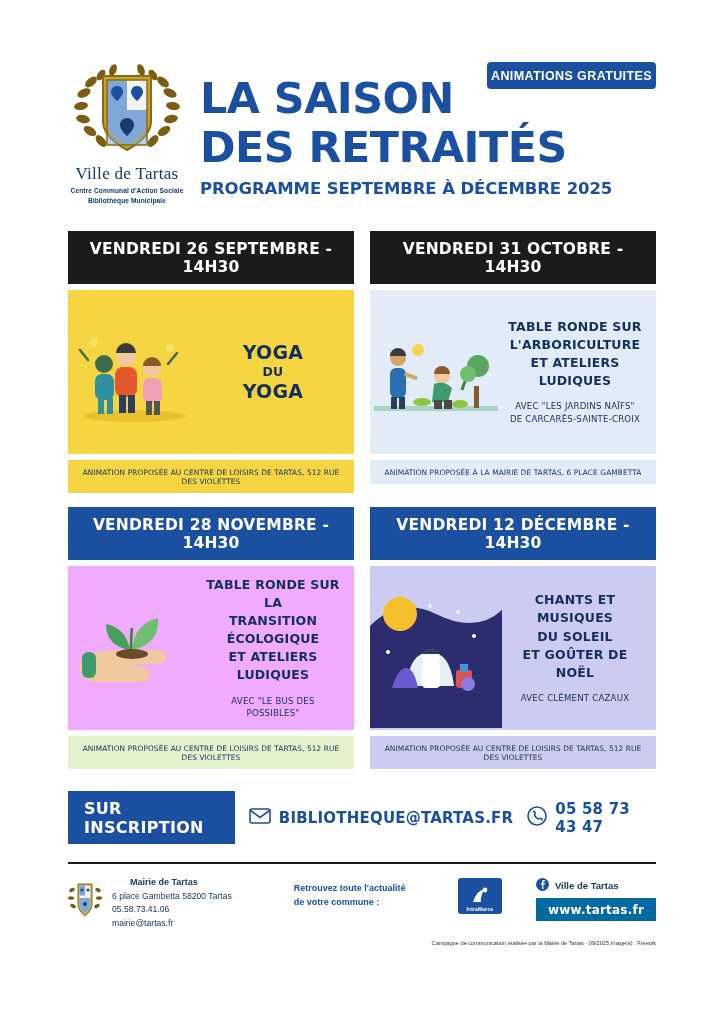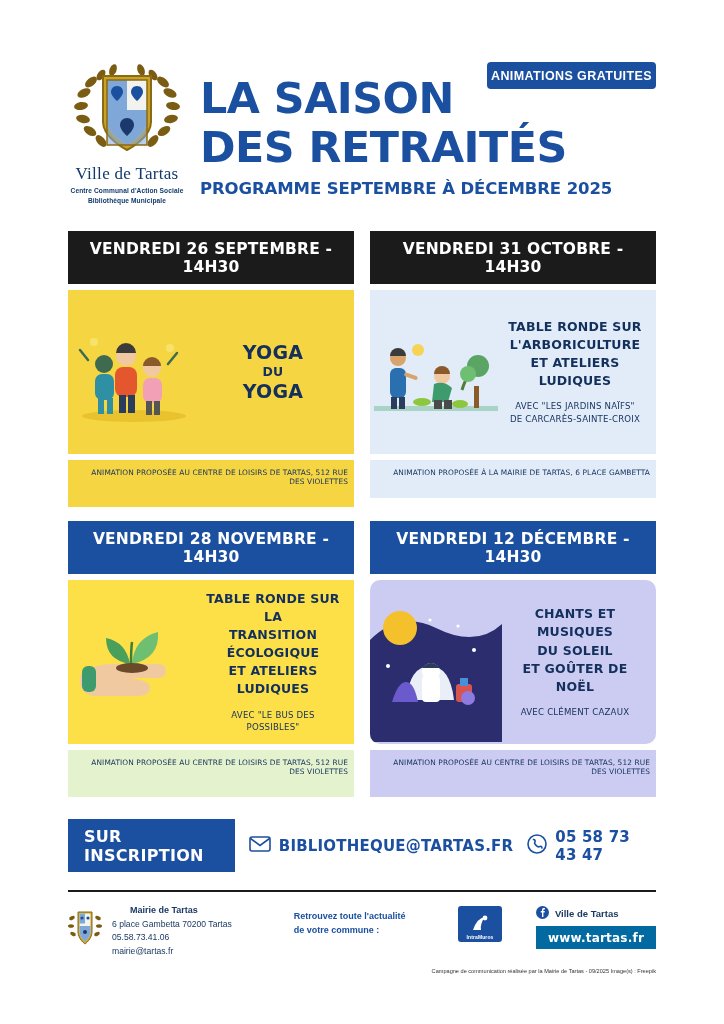--- a/index.html
+++ b/index.html
@@ -140,40 +140,40 @@
     color: #13305c;
     font-size: 8.6px;
     line-height: 1.5;
     letter-spacing: .2px;
   }
   .card-note {
     margin-top: 6px;
     font-family: "DejaVu Sans", sans-serif;
     font-size: 7.4px;
     color: #13305c;
-    text-align: right;
-    padding: 8px 6px 21px;
+    text-align: center;
+    padding: 8px 6px 7px;
     letter-spacing: .1px;
   }
 
   
   .c-yellow .card-date { background: #1b1b1b; }
   .c-yellow .card-body { background: #f6d543; }
   .c-yellow .card-note { background: #f6d543; }
 
   .c-blue .card-date { background: #1b1b1b; }
   .c-blue .card-body { background: #e2ecf9; }
   .c-blue .card-note { background: #e2ecf9; }
 
   .c-green .card-date { background: #1b4fa0; }
-  .c-green .card-body { background: #fde047; }
+  .c-green .card-body { background: #f0abfc; }
   .c-green .card-note { background: #e4f3cd; }
 
   .c-purple .card-date { background: #1b4fa0; }
-  .c-purple .card-body { background: #ccccf2; border-radius: 10px; }
+  .c-purple .card-body { background: #ccccf2; }
   .c-purple .card-note { background: #ccccf2; }
 
   
   .inscription {
     margin-top: 22px;
     display: flex;
     align-items: center;
     gap: 14px;
   }
   .insc-btn {
@@ -520,21 +520,21 @@
         <path d="M11.5 7.5 H22.5 V26 C22.5 31 17 35.5 17 35.5 C17 35.5 11.5 31 11.5 26 Z" fill="#f2f2ef"></path>
         <rect x="11.5" y="7.5" width="5.5" height="10" fill="#7fa8d8"></rect>
         <path d="M11.5 20 H22.5 V26 C22.5 31 17 35.5 17 35.5 C17 35.5 11.5 31 11.5 26 Z" fill="#7fa8d8"></path>
         <circle cx="14" cy="12" r="1.6" fill="#1b4fa0"></circle>
         <circle cx="20" cy="12" r="1.6" fill="#1b4fa0"></circle>
         <circle cx="17" cy="26" r="2" fill="#1b3a6b"></circle>
       </svg>
     </div>
     <div class="footer-addr">
       <div class="bold">Mairie de Tartas</div>
-      <div>6 place Gambetta 70200 Tartas</div>
+      <div>6 place Gambetta 58200 Tartas</div>
       <div>05.58.73.41.06</div>
       <div>mairie@tartas.fr</div>
     </div>
 
     <div class="footer-mid">
       <div>Retrouvez toute l'actualité</div>
       <div>de votre commune :</div>
     </div>
 
     <div class="intramuros">

